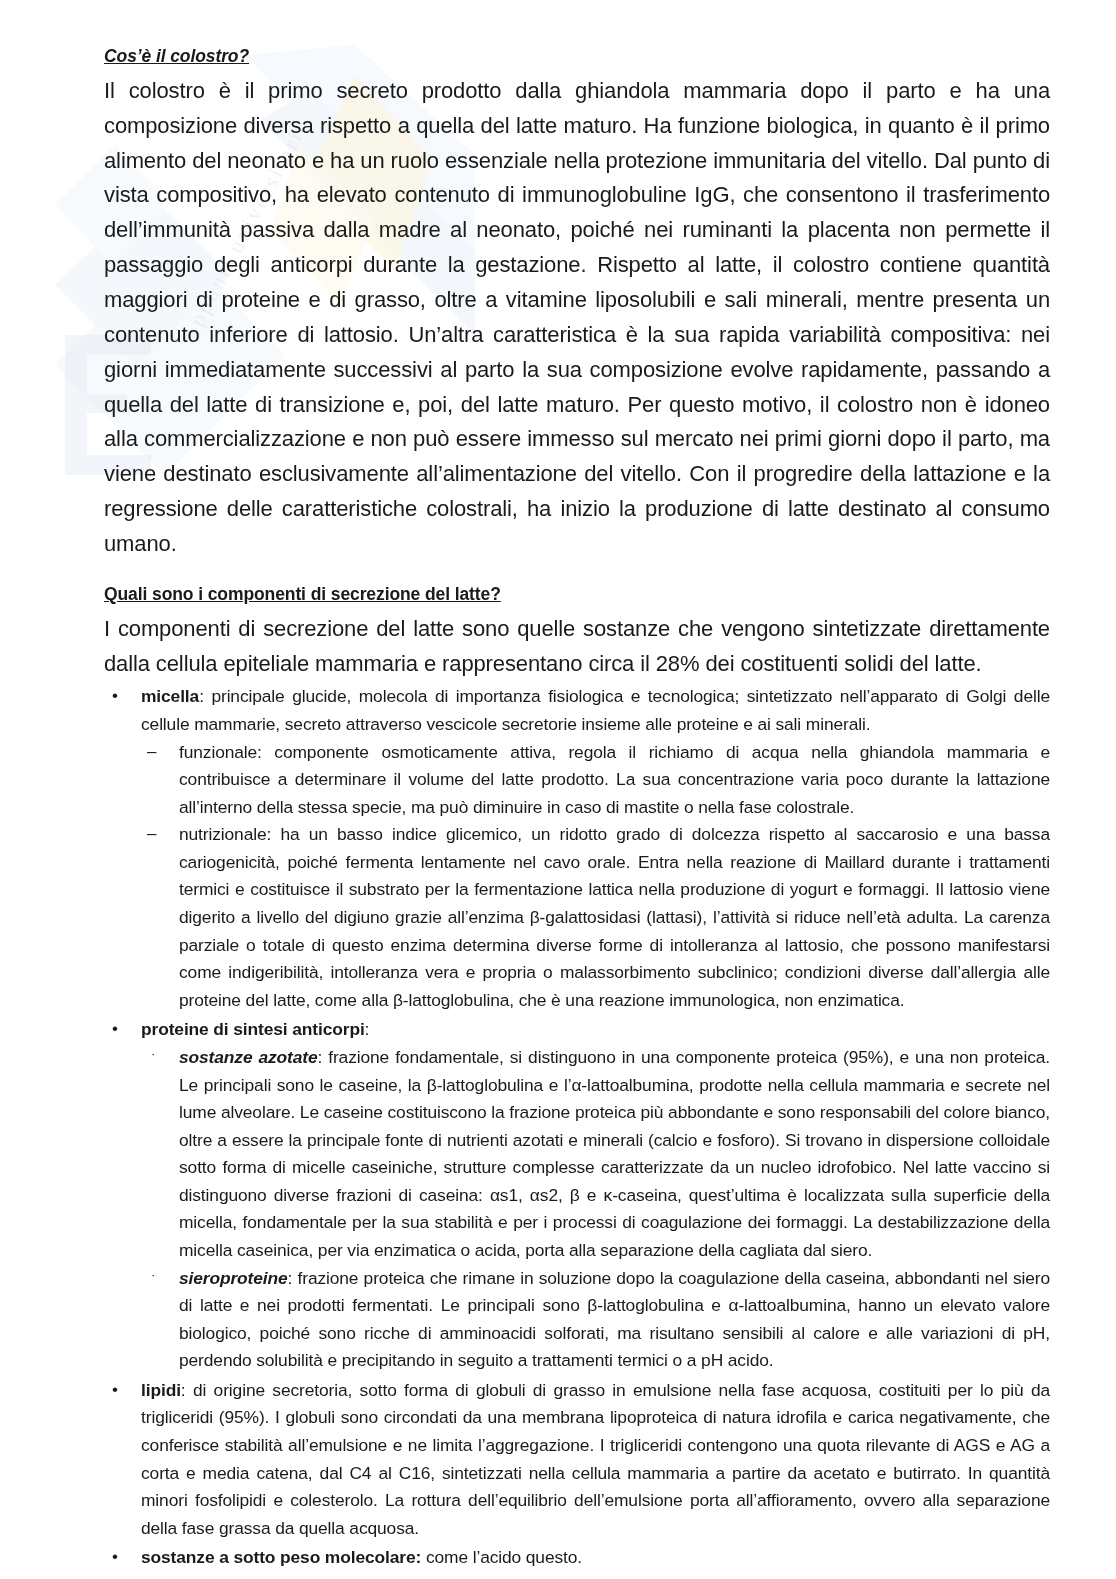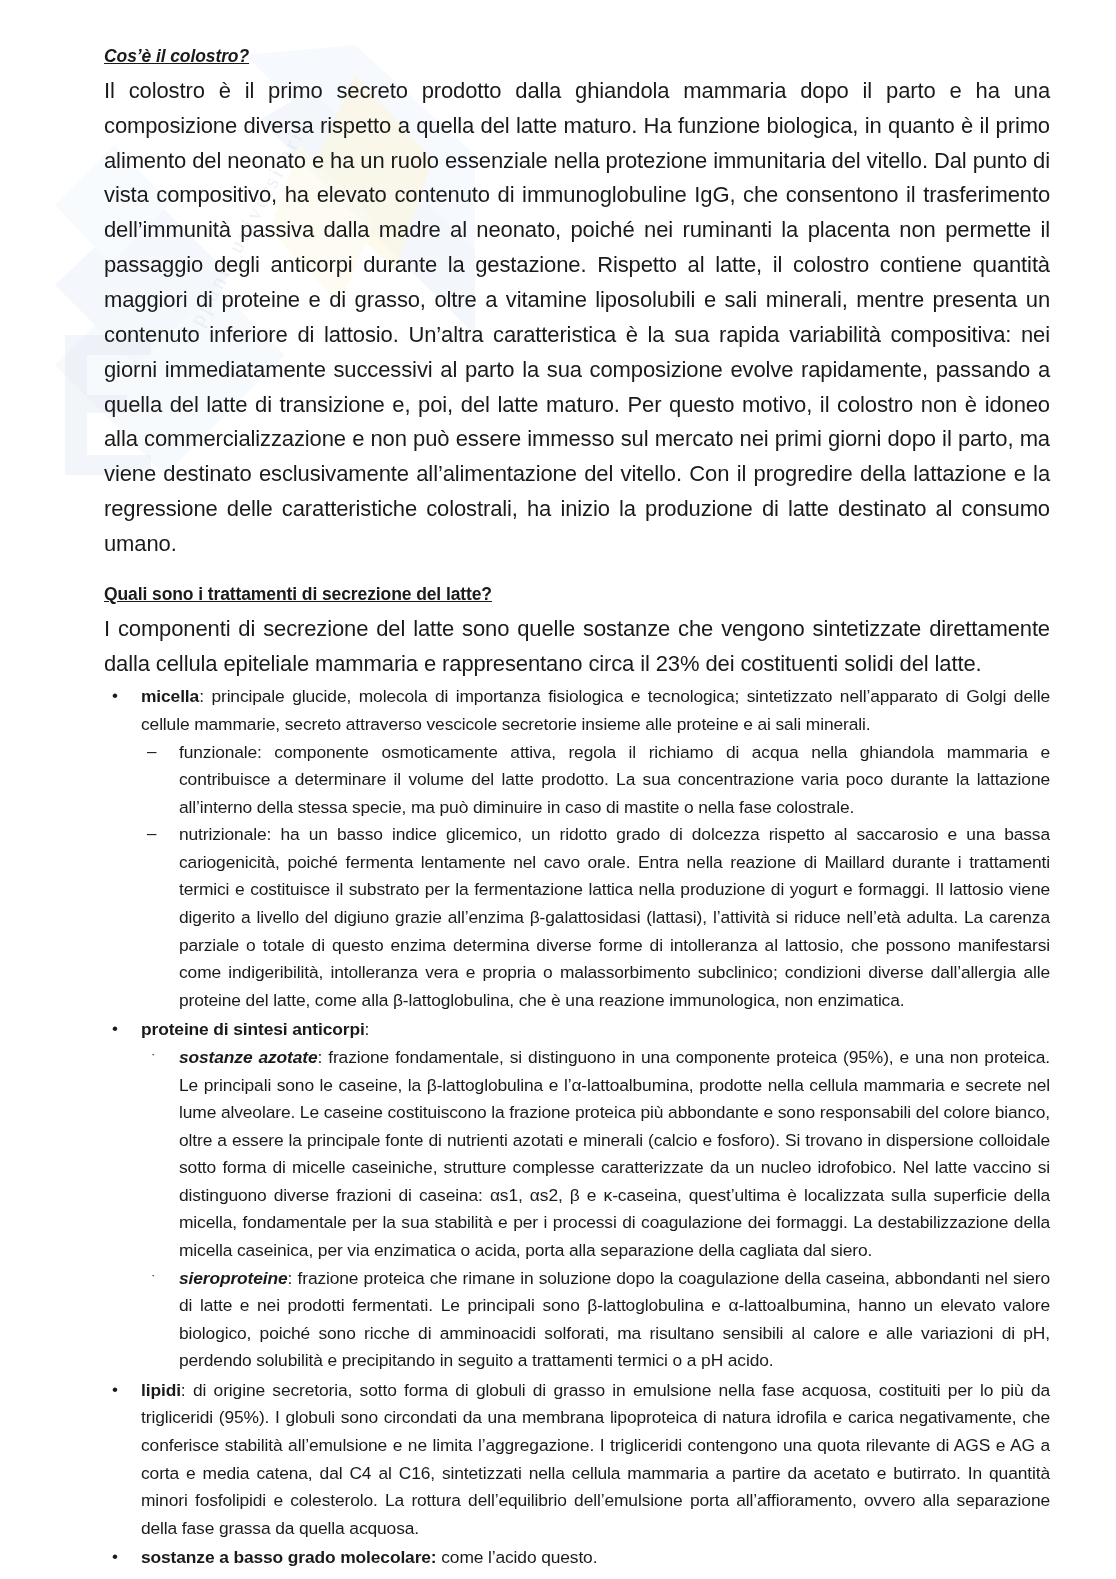--- a/index.html
+++ b/index.html
@@ -186,23 +186,23 @@
       <div class="wm-text">Appunti universitari</div>
     </div>
   </div>
 
   <div class="content">
 
     <h2 class="heading italic">Cos’è il colostro?</h2>
 
     <p class="body">Il colostro è il primo secreto prodotto dalla ghiandola mammaria dopo il parto e ha una composizione diversa rispetto a quella del latte maturo. Ha funzione biologica, in quanto è il primo alimento del neonato e ha un ruolo essenziale nella protezione immunitaria del vitello. Dal punto di vista compositivo, ha elevato contenuto di immunoglobuline IgG, che consentono il trasferimento dell’immunità passiva dalla madre al neonato, poiché nei ruminanti la placenta non permette il passaggio degli anticorpi durante la gestazione. Rispetto al latte, il colostro contiene quantità maggiori di proteine e di grasso, oltre a vitamine liposolubili e sali minerali, mentre presenta un contenuto inferiore di lattosio. Un’altra caratteristica è la sua rapida variabilità compositiva: nei giorni immediatamente successivi al parto la sua composizione evolve rapidamente, passando a quella del latte di transizione e, poi, del latte maturo. Per questo motivo, il colostro non è idoneo alla commercializzazione e non può essere immesso sul mercato nei primi giorni dopo il parto, ma viene destinato esclusivamente all’alimentazione del vitello. Con il progredire della lattazione e la regressione delle caratteristiche colostrali, ha inizio la produzione di latte destinato al consumo umano.</p>
 
-    <h2 class="heading second">Quali sono i trattamenti di secrezione del latte?</h2>
-
-    <p class="body">I componenti di secrezione del latte sono quelle sostanze che vengono sintetizzate direttamente dalla cellula epiteliale mammaria e rappresentano circa il 23% dei costituenti solidi del latte.</p>
+    <h2 class="heading second">Quali sono i componenti di secrezione del latte?</h2>
+
+    <p class="body">I componenti di secrezione del latte sono quelle sostanze che vengono sintetizzate direttamente dalla cellula epiteliale mammaria e rappresentano circa il 28% dei costituenti solidi del latte.</p>
 
     <ul class="lvl1">
 
       <li>
         <span class="marker">•</span>
         <b class="lead">micella</b><span class="sep">: </span><span>principale glucide, molecola di importanza fisiologica e tecnologica; sintetizzato nell’apparato di Golgi delle cellule mammarie, secreto attraverso vescicole secretorie insieme alle proteine e ai sali minerali.</span>
 
         <ul class="lvl2 dash sublist-wrap">
           <li>
             <span class="marker">–</span>
@@ -231,18 +231,18 @@
         </ul>
       </li>
 
       <li>
         <span class="marker">•</span>
         <b class="lead">lipidi</b><span class="sep">: </span><span>di origine secretoria, sotto forma di globuli di grasso in emulsione nella fase acquosa, costituiti per lo più da trigliceridi (95%). I globuli sono circondati da una membrana lipoproteica di natura idrofila e carica negativamente, che conferisce stabilità all’emulsione e ne limita l’aggregazione. I trigliceridi contengono una quota rilevante di AGS e AG a corta e media catena, dal C4 al C16, sintetizzati nella cellula mammaria a partire da acetato e butirrato. In quantità minori fosfolipidi e colesterolo. La rottura dell’equilibrio dell’emulsione porta all’affioramento, ovvero alla separazione della fase grassa da quella acquosa.</span>
       </li>
 
       <li>
         <span class="marker">•</span>
-        <b class="lead">sostanze a basso grado molecolare:</b><span class="sep"> </span><span>come l’acido questo.</span>
+        <b class="lead">sostanze a sotto peso molecolare:</b><span class="sep"> </span><span>come l’acido questo.</span>
       </li>
 
     </ul>
   </div>
 </div>
 
 </body></html>

